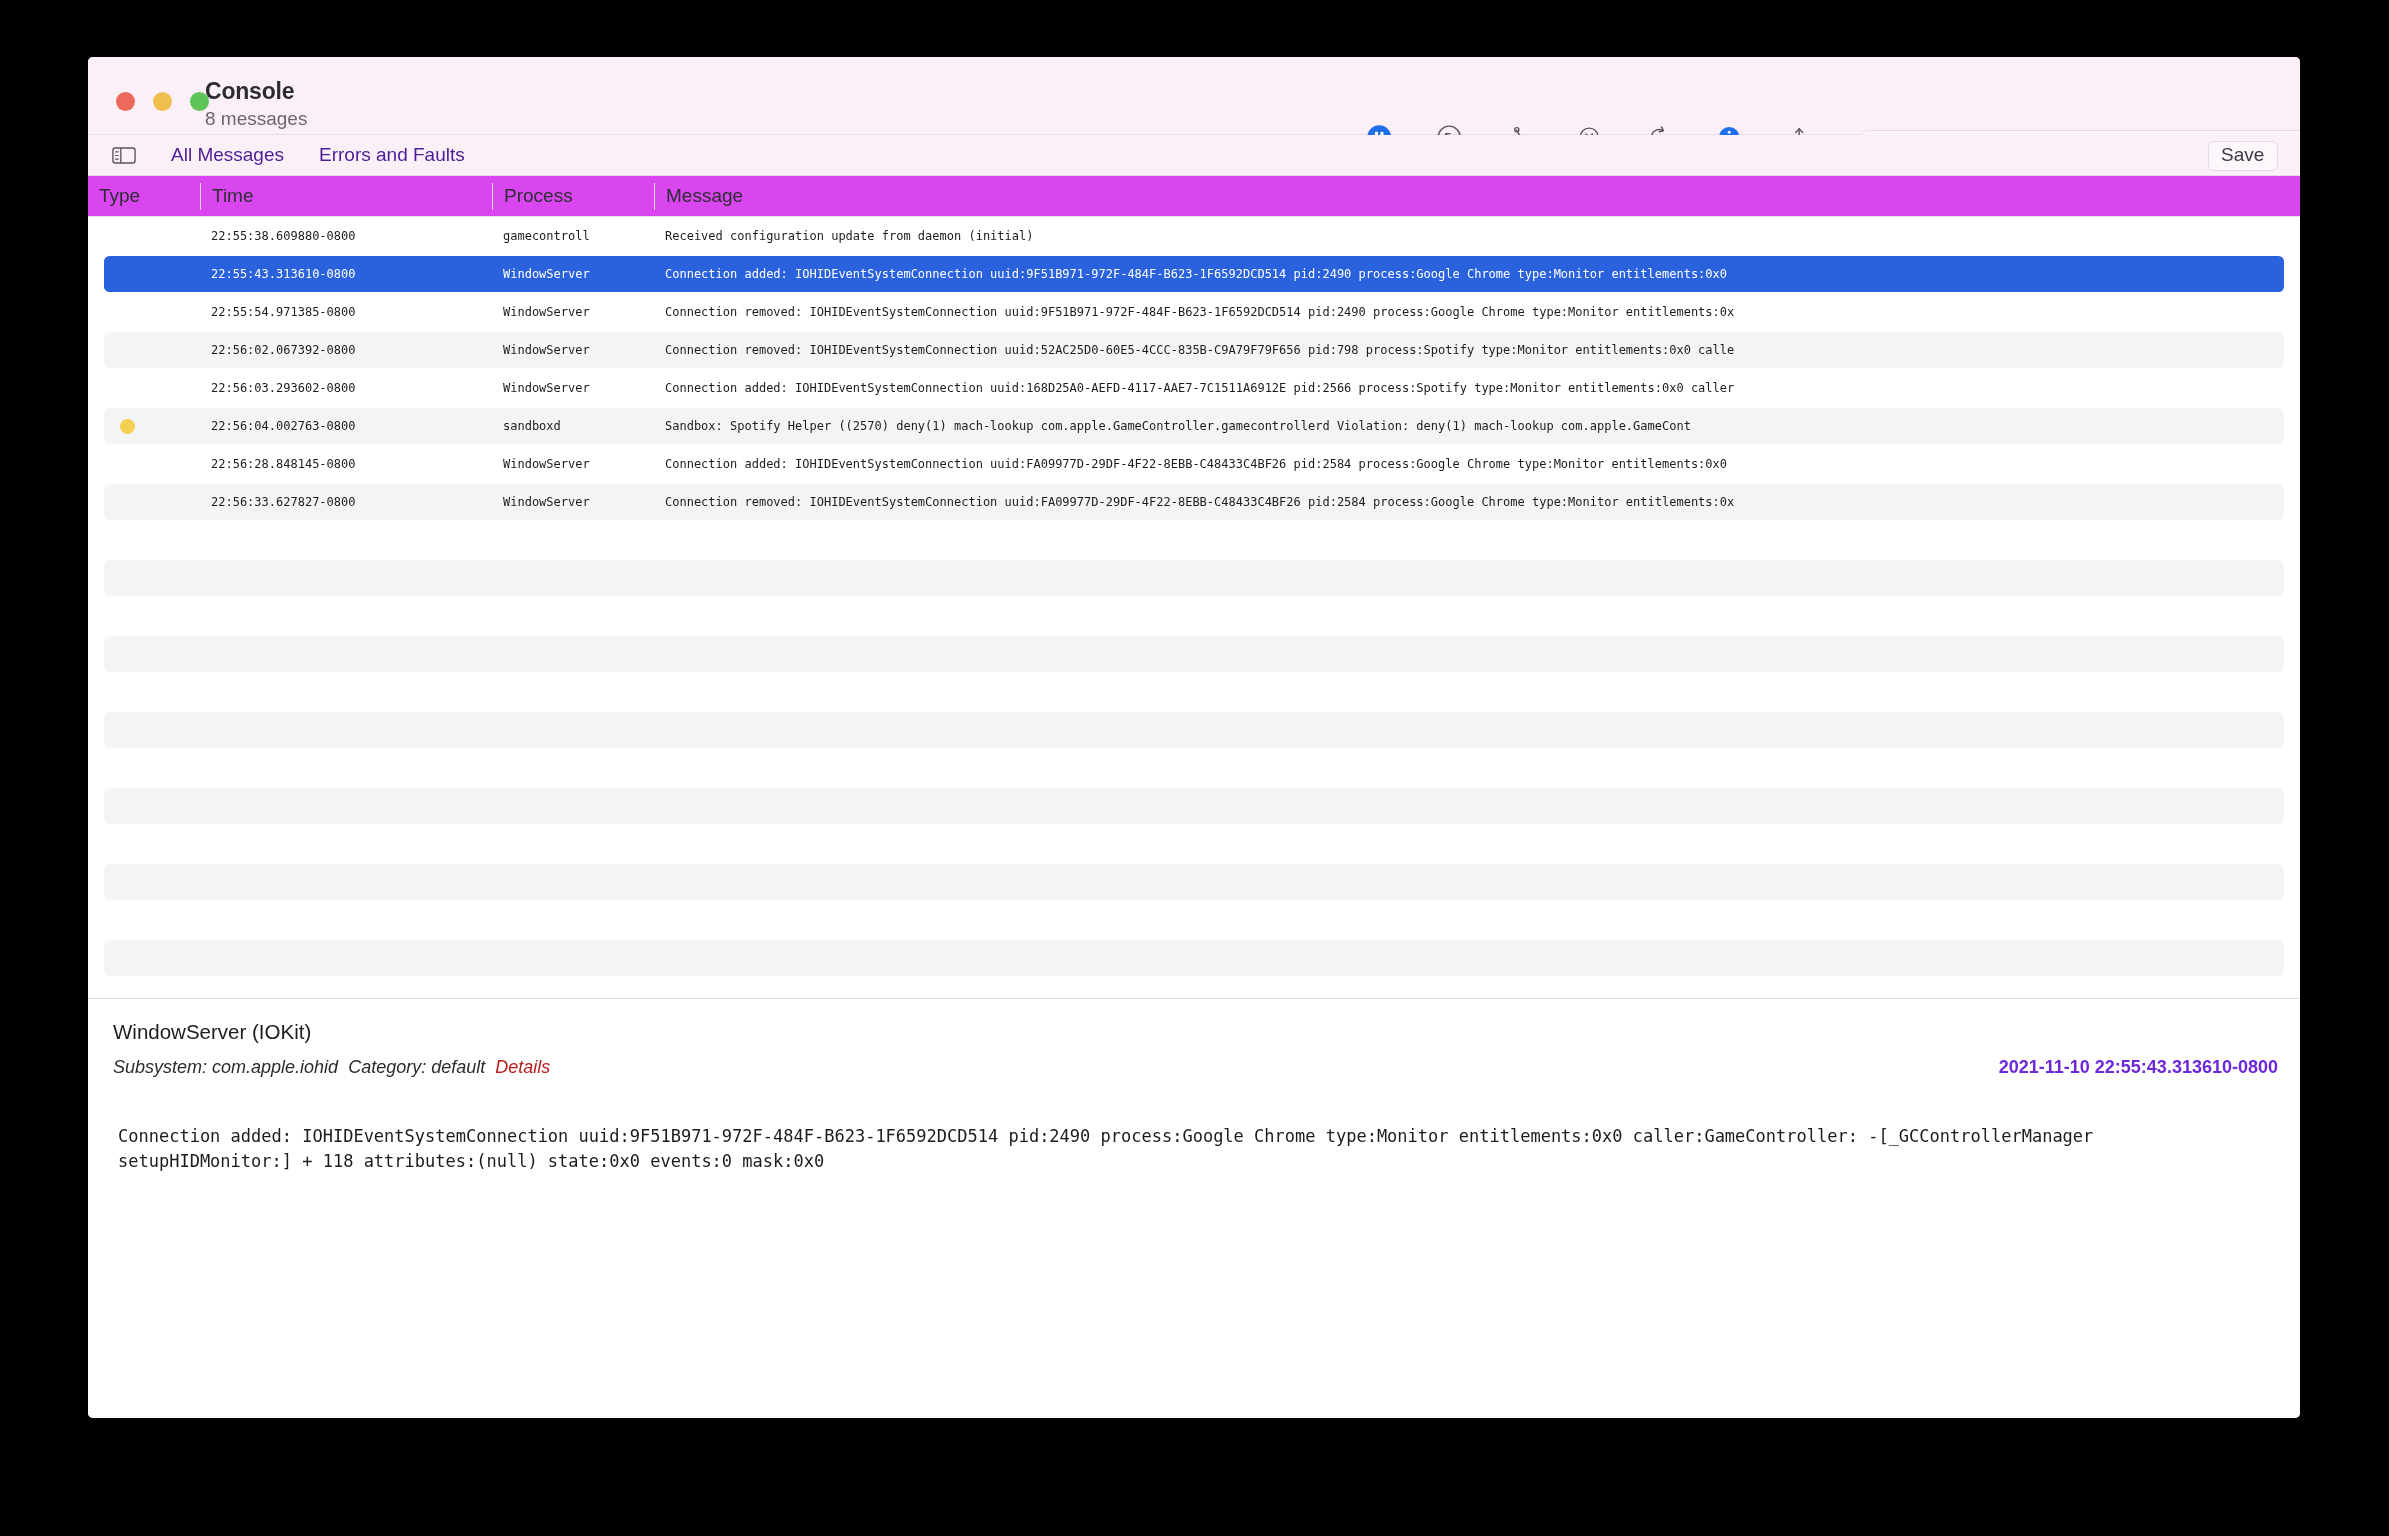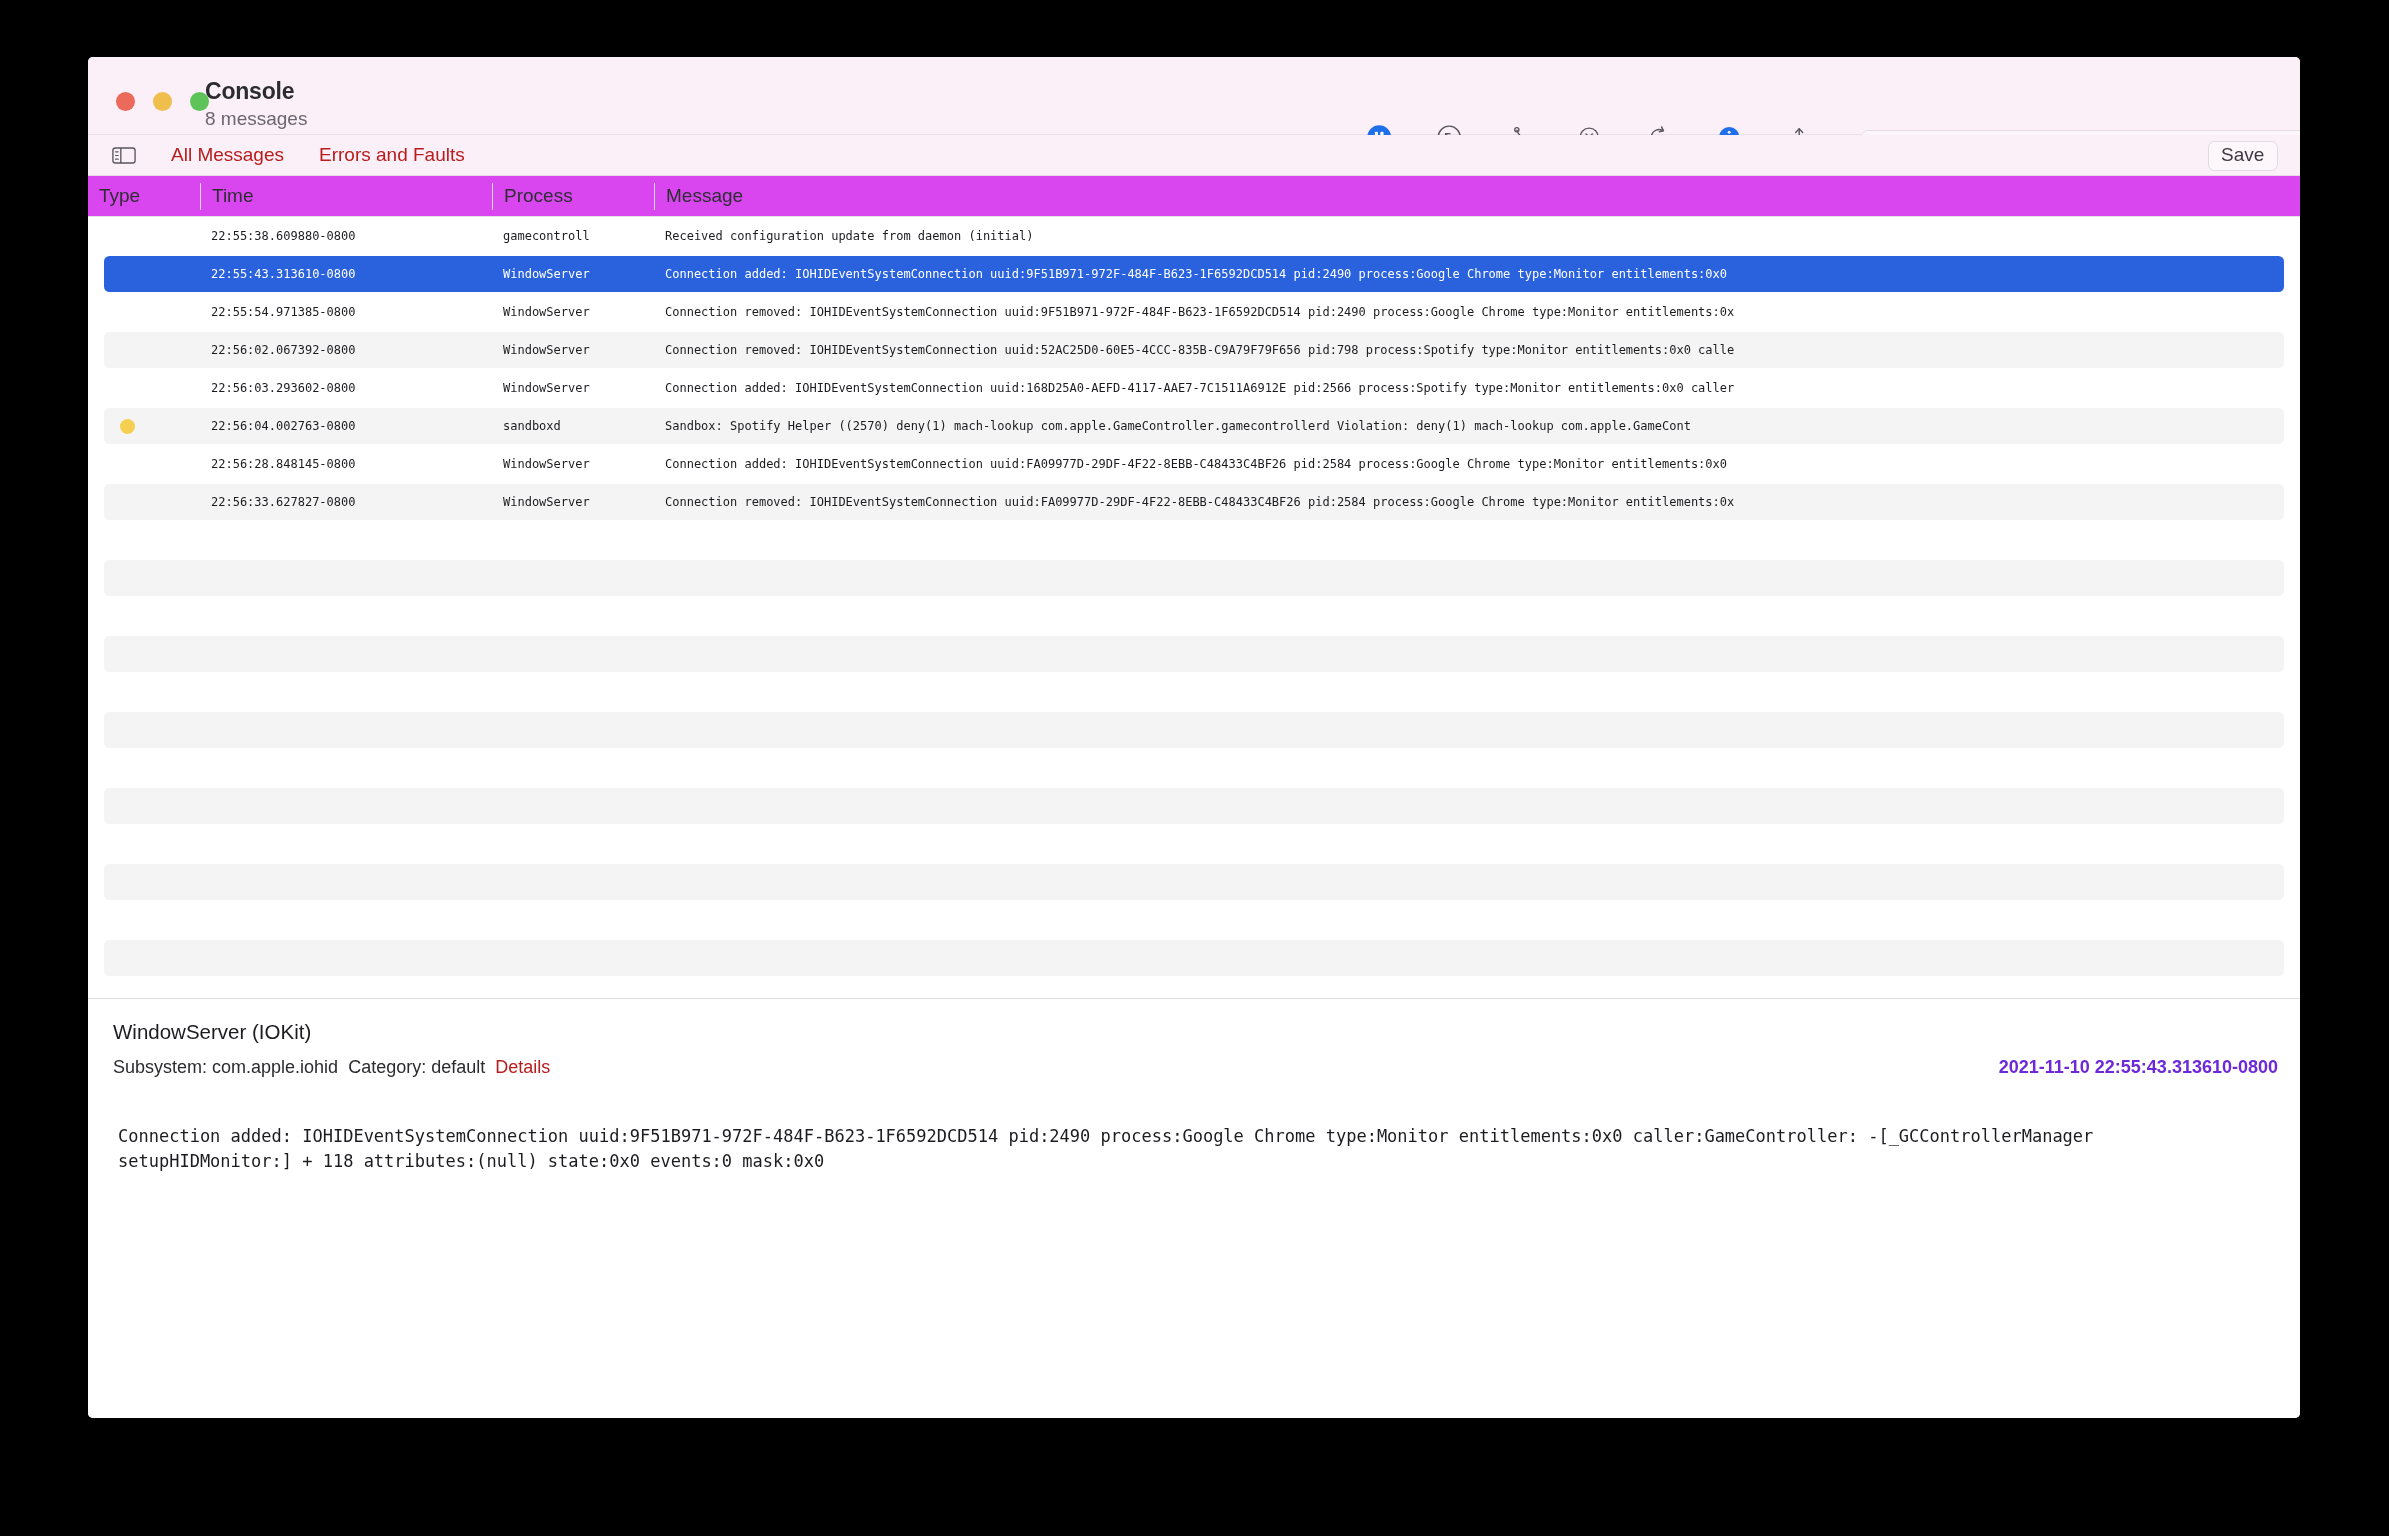--- a/index.html
+++ b/index.html
@@ -149,21 +149,21 @@
     display: flex;
     align-items: center;
   }
   #sidebar-toggle {
     margin-left: 24px;
     display: flex;
     align-items: center;
   }
   .filter-tab {
     font-size: 19px;
-    color: #b91c1c;
+    color: #4c1d95;
     margin-left: 35px;
     white-space: nowrap;
   }
   #save-button {
     position: absolute;
     right: 22px;
     top: 5.5px;
     font-size: 19px;
     color: #3c3842;
     border: 0.8px solid #e3d9e2;
@@ -299,20 +299,21 @@
   }
   #detail-meta {
     position: absolute;
     left: 25px;
     top: 58px;
     font-size: 18px;
     color: #2b2b30;
     display: flex;
     gap: 0;
     align-items: baseline;
+    font-style: italic;
   }
   #detail-meta span { white-space: pre; }
   #details-link { color: #b91c1c; }
   #detail-timestamp {
     position: absolute;
     right: 22px;
     top: 58px;
     font-size: 18px;
     color: #6d28d9;
     white-space: nowrap;

